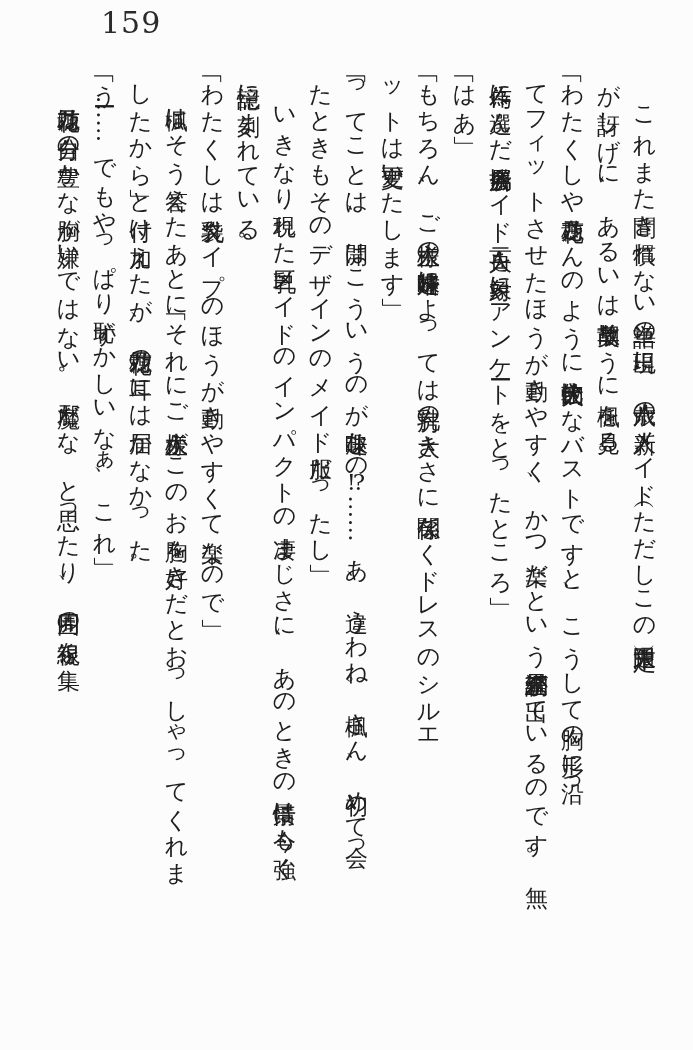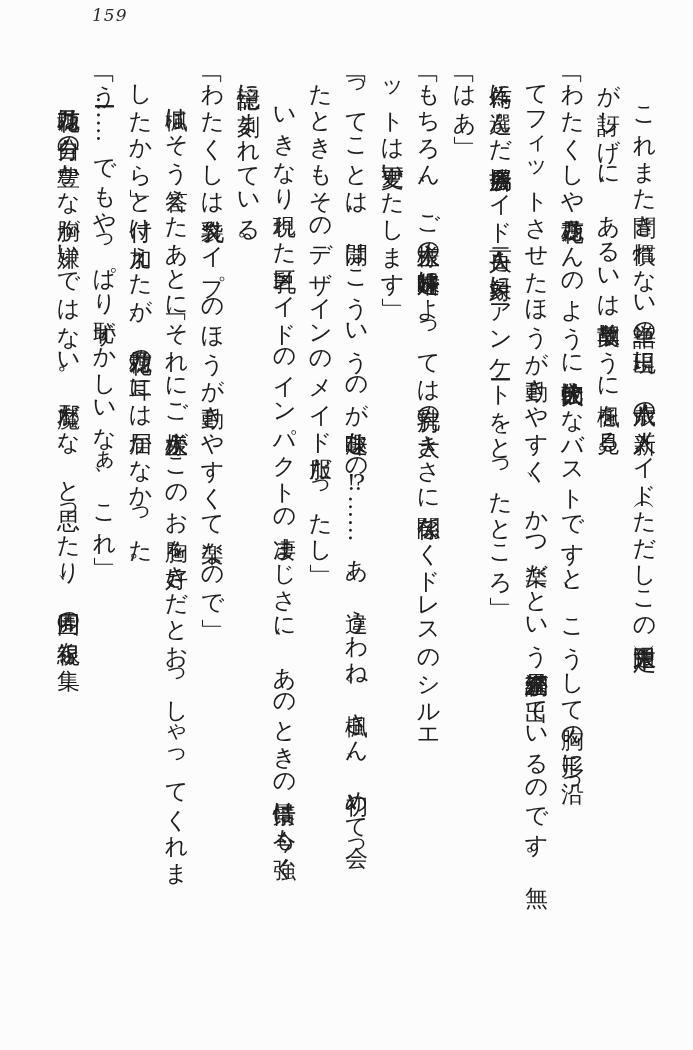--- a/index.html
+++ b/index.html
@@ -12,23 +12,22 @@
     width: 693px;
     height: 1050px;
     background: #fcfcfc;
     overflow: hidden;
     font-family: "DejaVu Serif", "Liberation Serif", serif;
     color: #1e1e1e;
   }
   .page-number {
     position: absolute;
     top: 5px;
-    left: 92px;
-    font-size: 17px;
-    font-style: italic;
+    left: 101px;
+    font-size: 30px;
     letter-spacing: 1px;
     color: #2b2b2b;
     font-family: "DejaVu Serif", "Liberation Serif", serif;
   }
   .text-block {
     position: absolute;
     top: 68px;
     right: 30px;
     height: 940px;
     writing-mode: vertical-rl;

